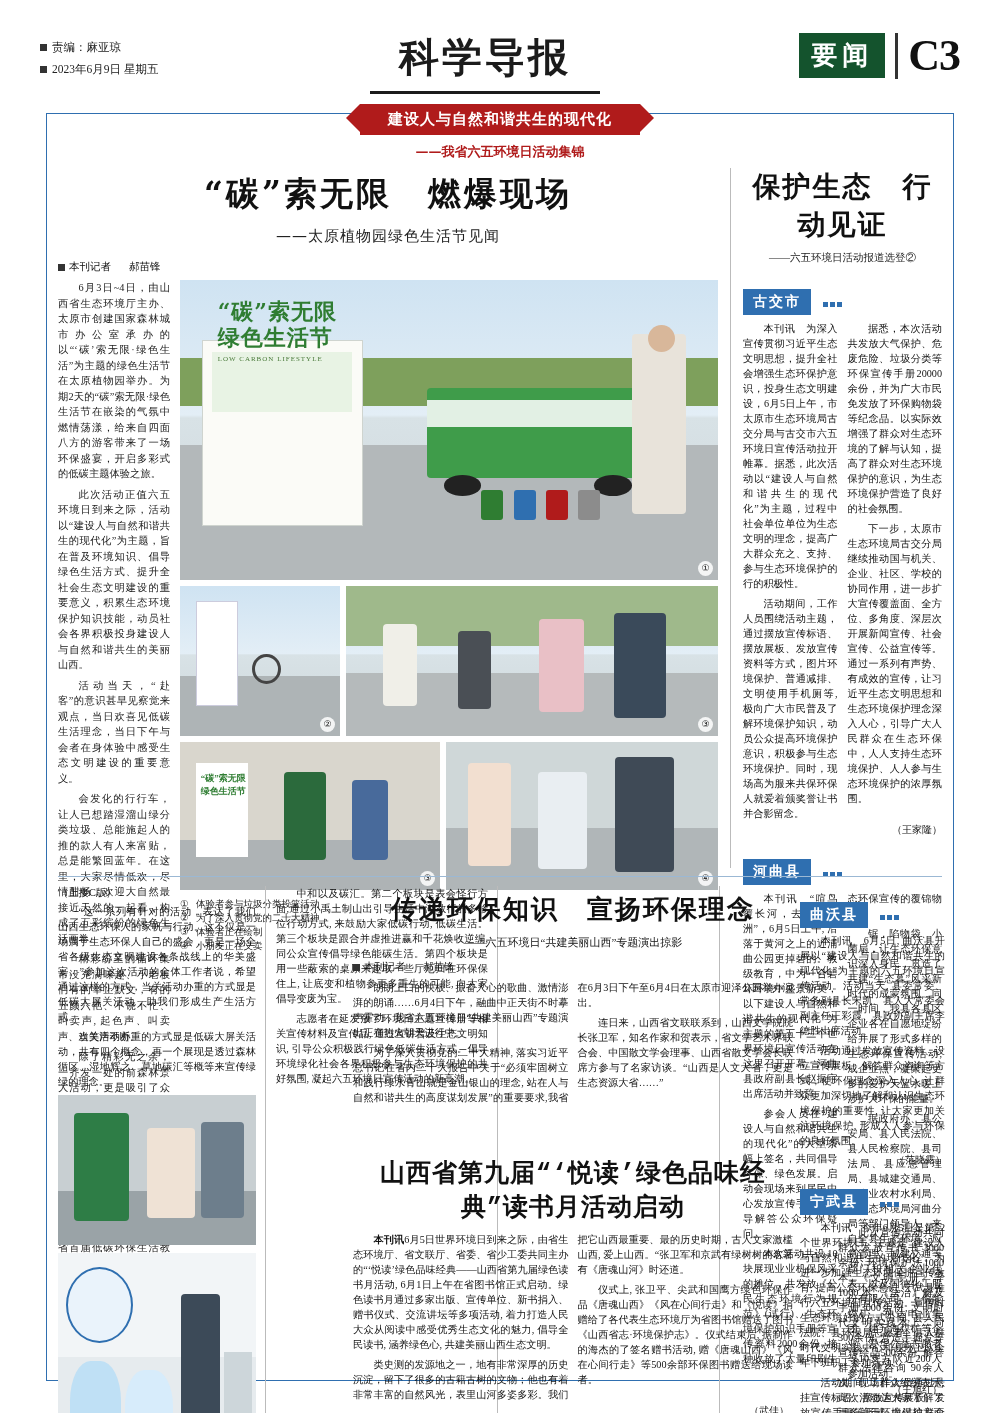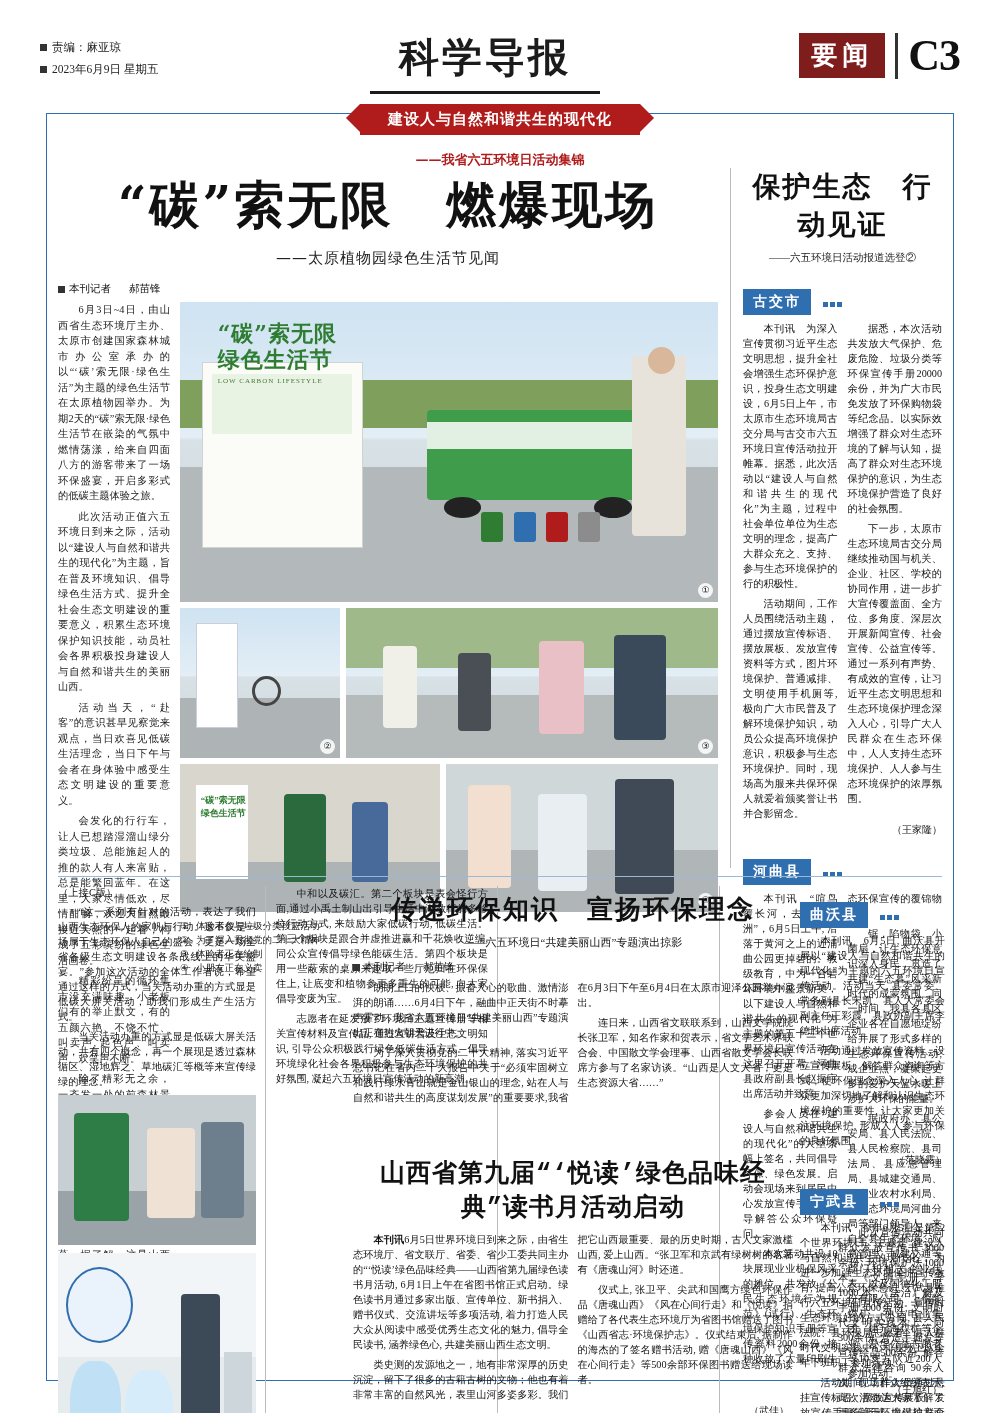--- a/index.html
+++ b/index.html
@@ -30,21 +30,21 @@
     font-weight:bold;
     font-size:40px;
     letter-spacing:3px;
     color:#1b1b1b;
     padding-top:2px;
     position:relative;
   }
   .mast-title .rule { height:3px; background:#1b1b1b; margin-top:6px; width:230px; margin-left:auto; margin-right:auto;}
   .mast-right { width:210px; display:flex; align-items:center; justify-content:flex-end; gap:10px; padding-top:2px;}
   .badge-yaowen {
-    background:#7f1d1d; color:#fff; font-size:26px; font-weight:bold;
+    background:#14532d; color:#fff; font-size:26px; font-weight:bold;
     padding:5px 12px; letter-spacing:5px; font-family:"DejaVu Serif", serif;
   }
   .bar-v { width:3px; height:46px; background:#333; }
   .pagenum { font-size:44px; font-weight:bold; font-family:"Liberation Serif", serif; letter-spacing:-1px;}
 
   
   .frame {
     position:absolute; left:46px; top:113px; width:908px; height:1268px;
     border:1.5px solid #2f6fb0;
   }
@@ -58,32 +58,32 @@
     font-weight:bold; font-size:15px; letter-spacing:1px;
     padding:6px 28px;
   }
   .banner:before, .banner:after {
     content:""; position:absolute; top:0; width:0; height:0;
     border-top:14px solid transparent; border-bottom:14px solid transparent;
   }
   .banner:before { left:-14px; border-right:14px solid #b01b1b; }
   .banner:after { right:-14px; border-left:14px solid #b01b1b; }
   .banner-sub {
-    margin-top:16px; color:#b01b1b; font-size:13px; font-weight:bold;
+    margin-top:8px; color:#b01b1b; font-size:13px; font-weight:bold;
     font-family:"DejaVu Sans", sans-serif;
   }
 
   
   .top-section { position:absolute; left:58px; top:168px; width:884px; height:700px; display:flex; }
   .left-col { width:660px; position:relative; }
   .right-col { width:212px; margin-left:12px; border-left:1px solid #bbb; padding-left:12px; }
 
   .headline {
     text-align:center; font-family:"DejaVu Serif", serif; font-weight:bold;
-    font-size:50px; letter-spacing:3px; margin-top:4px; color:#111;
+    font-size:33px; letter-spacing:3px; margin-top:4px; color:#111;
   }
   .subhead { text-align:center; font-size:15px; margin-top:10px; letter-spacing:1px; color:#222;
              font-family:"DejaVu Sans", sans-serif;}
   .byline { font-size:10.5px; margin-top:14px; display:flex; align-items:center; gap:4px; }
 
   .article-body { font-size:10.3px; line-height:15.5px; text-align:justify; color:#1a1a1a; }
   .article-body p { margin:0 0 5px 0; text-indent:2em; }
 
   .top-flow { display:flex; gap:10px; margin-top:6px; }
   .narrow-text { width:112px; }

